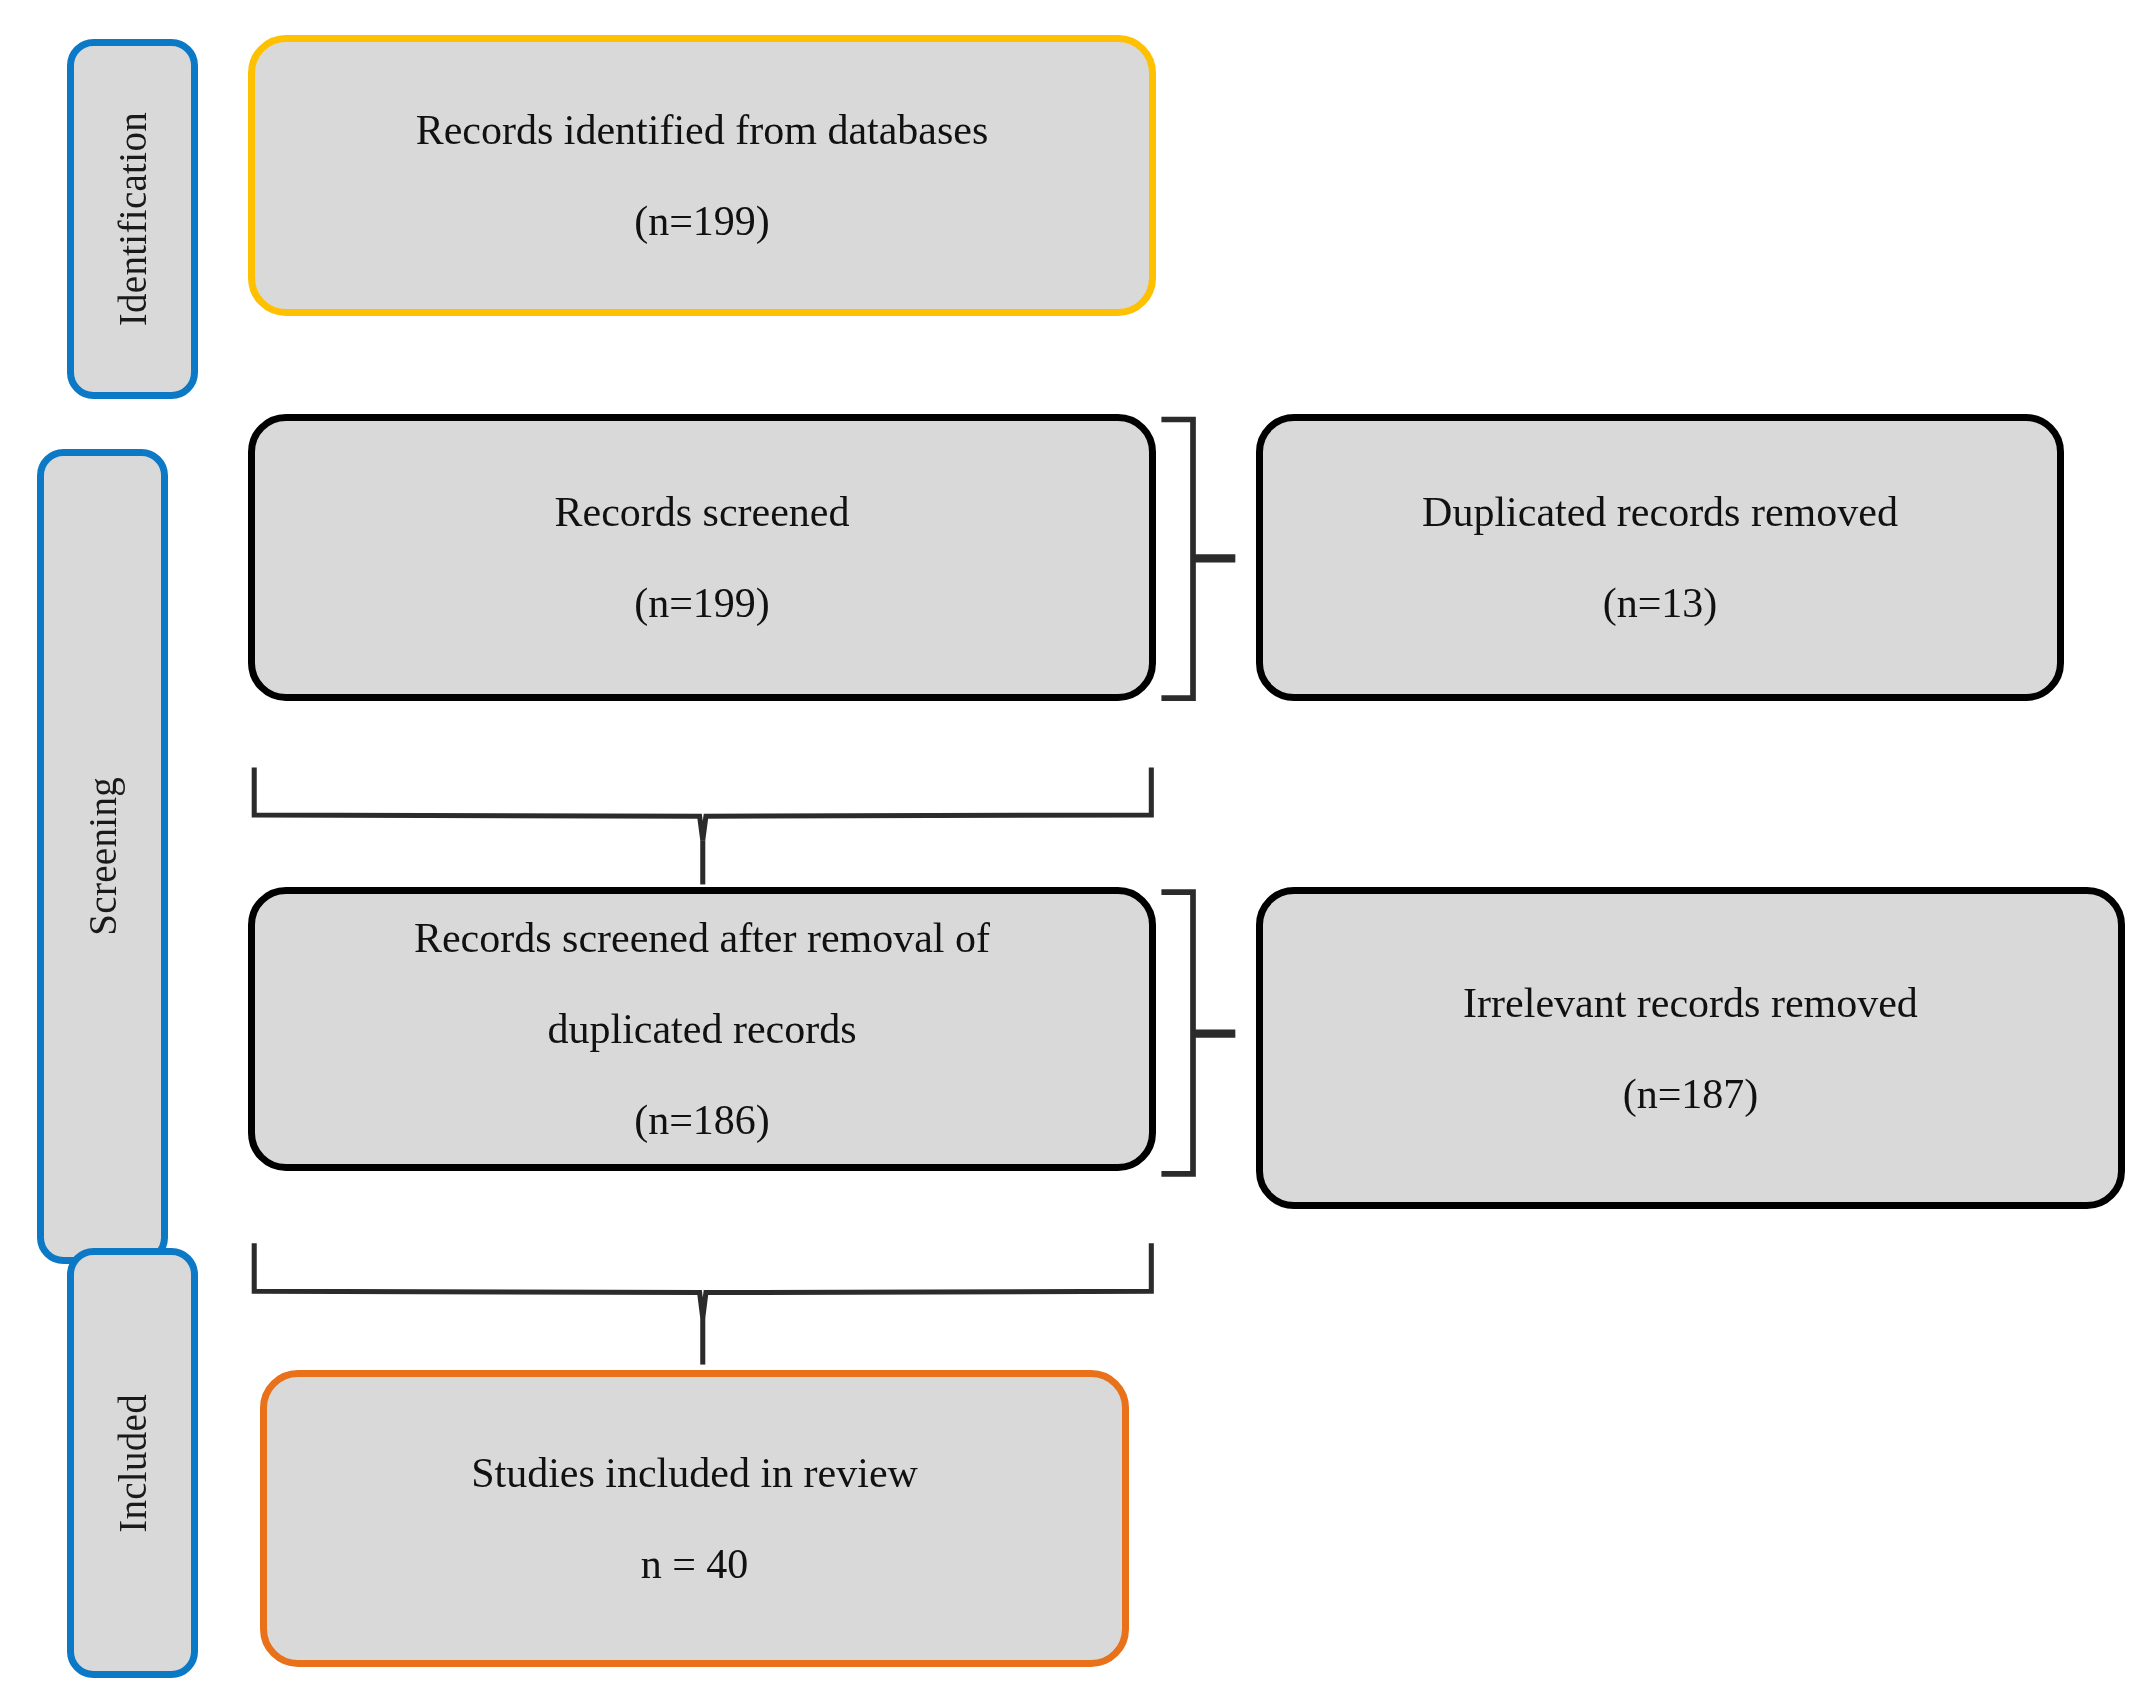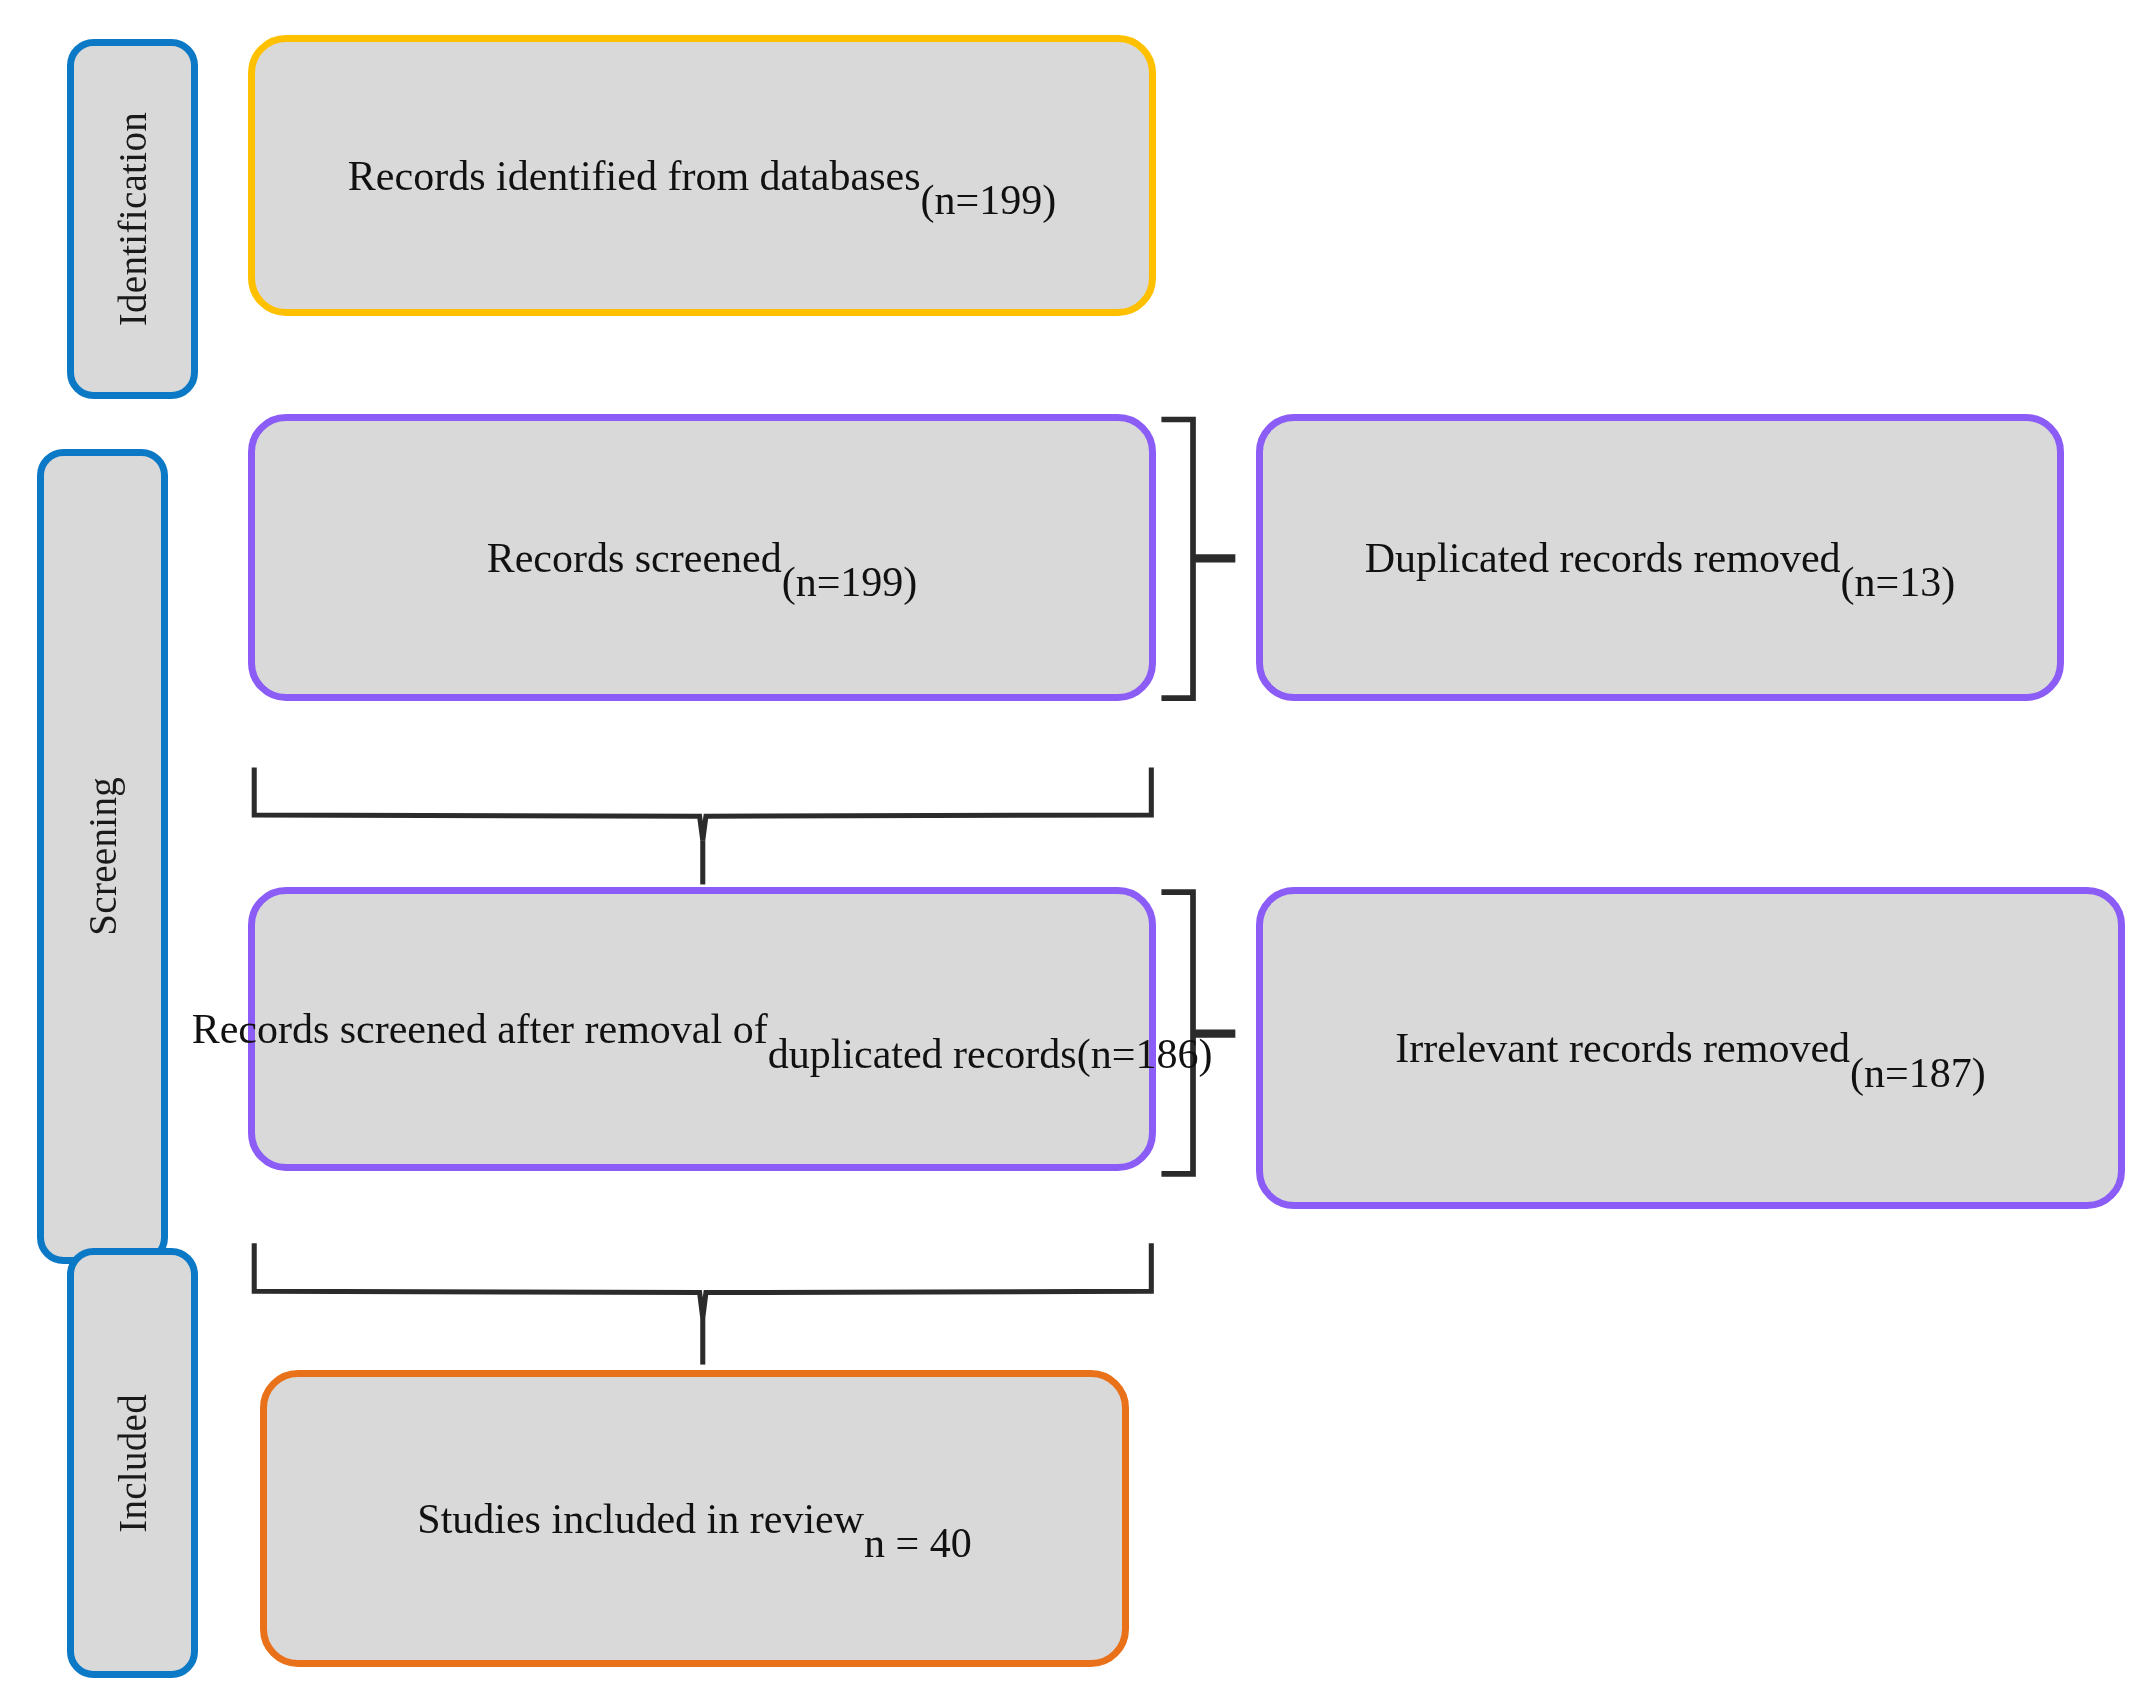--- a/index.html
+++ b/index.html
@@ -44,36 +44,36 @@
   #pill-screening      { left: 37px;   top: 449px;  width: 131px;  height: 815px; z-index: 2;}
   #pill-included       { left: 67px;  top: 1248px; width: 131px;  height: 430px;  z-index: 3;}
 
   
   .flow-box {
     position: absolute;
     background: #d9d9d9;
     box-sizing: border-box;
     border-radius: 38px;
     display: flex;
-    flex-direction: row;
+    flex-direction: column;
     align-items: center;
     justify-content: center;
     text-align: center;
     color: #111111;
     font-size: 42px;
     line-height: 1.0;
   }
   .flow-box .line {
     display: block;
     white-space: nowrap;
   }
   .flow-box .line + .line { margin-top: 49px; }
 
   .border-amber  { border: 7px solid #FFC000; }
-  .border-green  { border: 7px solid #8b5cf6; font-family: Liberation Serif, serif; }
+  .border-green  { border: 7px solid #000000; font-family: Liberation Serif, serif; }
   .border-orange { border: 7px solid #E8711A; margin-left: 12px; }
 
   
   #box-identified { left: 248px;  top: 35px;   width: 908px; height: 281px; }
   
   #box-screened   { left: 248px;  top: 414px;  width: 908px; height: 287px; }
   #box-duplicates { left: 1256px; top: 414px;  width: 808px; height: 287px; }
   
   #box-afterdup   { left: 248px;  top: 887px; width: 908px; height: 284px; }
   #box-irrelevant { left: 1256px; top: 887px; width: 869px; height: 322px; text-align: right; }

